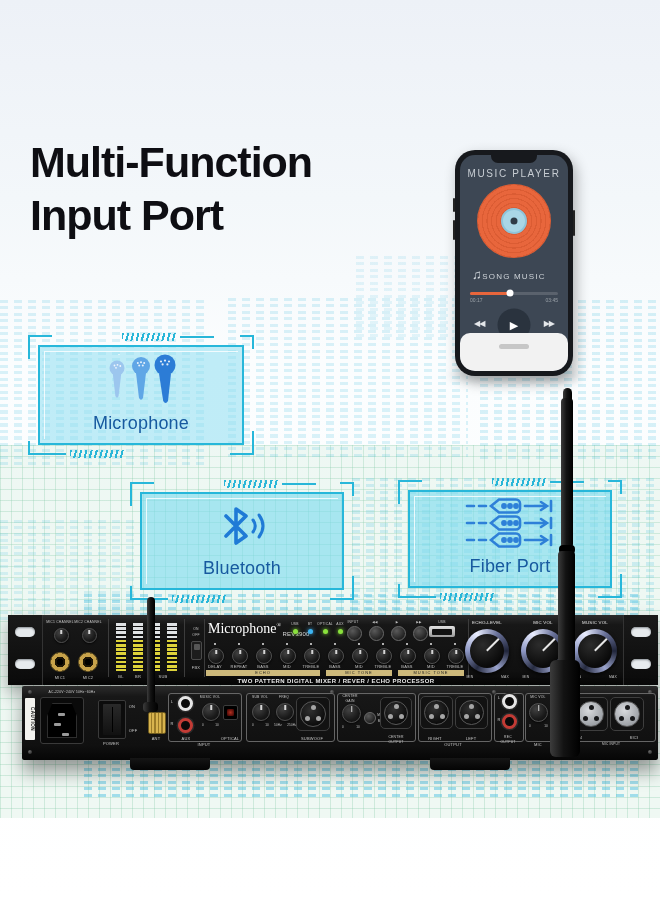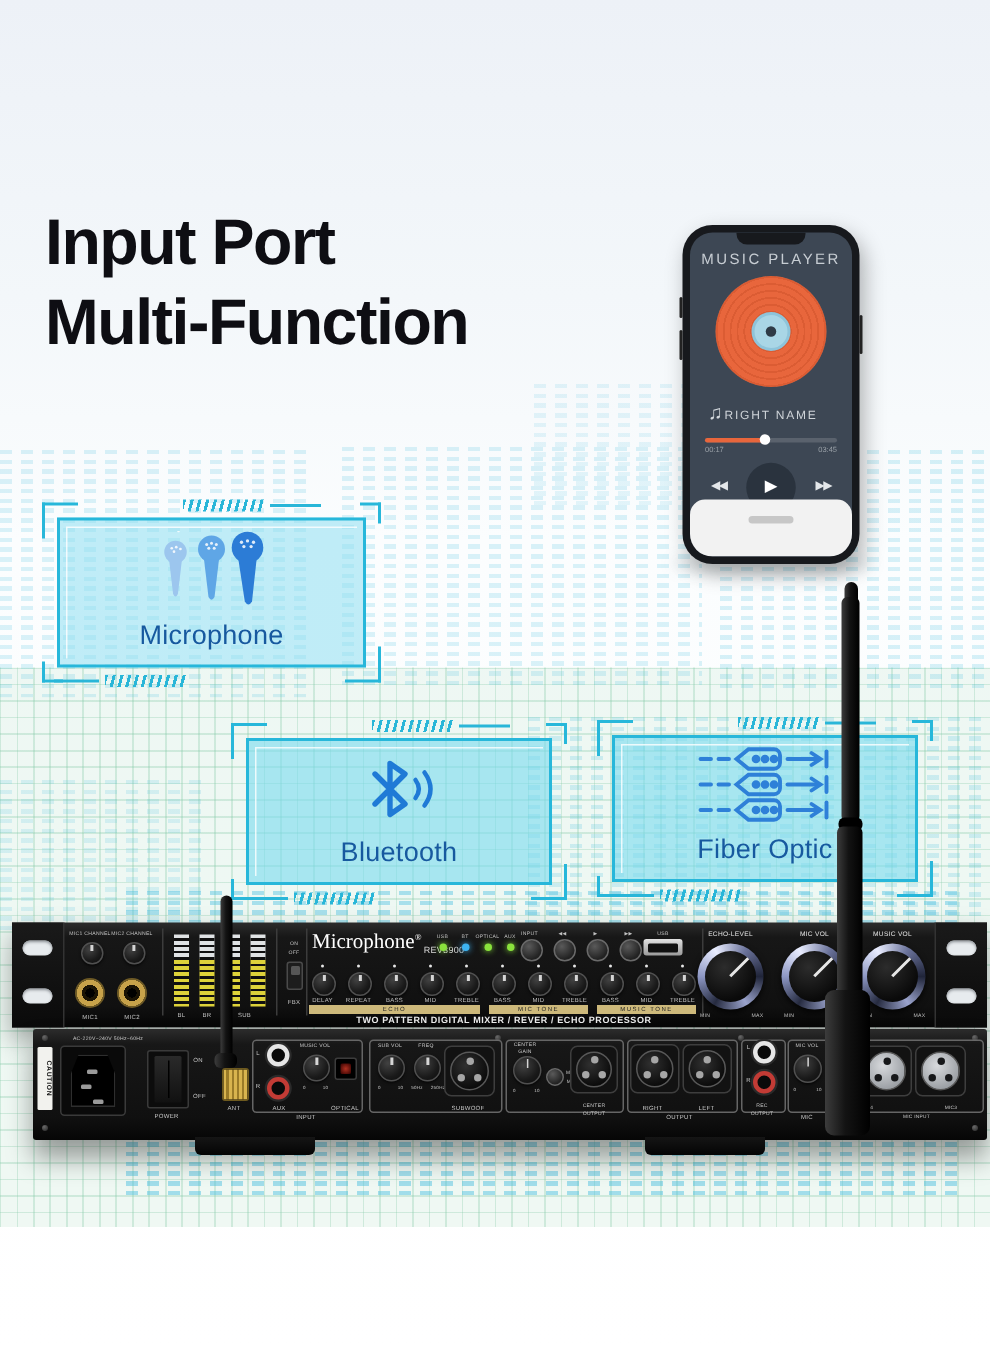--- a/index.html
+++ b/index.html
@@ -123,38 +123,38 @@
   <div class="eq" style="--c:rgba(80,195,225,.20);left:0;top:300px;width:210px;height:165px;"></div>
   <div class="eq" style="--c:rgba(80,195,225,.20);left:228px;top:298px;width:240px;height:160px;"></div>
   <div class="eq" style="--c:rgba(80,195,225,.22);left:480px;top:300px;width:178px;height:160px;"></div>
   <div class="eq" style="--c:rgba(80,195,225,.14);left:356px;top:256px;width:120px;height:82px;"></div>
   <div class="eq" style="--c:rgba(80,195,225,.18);left:0;top:520px;width:140px;height:100px;"></div>
   <div class="eq" style="--c:rgba(80,195,225,.22);left:352px;top:478px;width:306px;height:135px;"></div>
   <div class="eq" style="--c:rgba(70,190,225,.42);left:84px;top:594px;width:560px;height:24px;"></div>
   <div class="eq" style="--c:rgba(70,190,225,.46);left:84px;top:742px;width:558px;height:58px;"></div>
 
   <div class="title">
+    <div>Multi-Function</div>
     <div>Input Port</div>
-    <div>Multi-Function</div>
   </div>
 
   <div class="phoneshadow"></div>
   <div class="phone">
     <div class="btnL1"></div>
     <div class="btnL2"></div>
     <div class="btnR1"></div>
     <div class="screen">
       <div class="notch"></div>
       <div class="apptitle">MUSIC PLAYER</div>
       <div class="vinyl">
         <div class="hub"></div>
         <div class="dot"></div>
       </div>
       <div class="note">♫</div>
-      <div class="songname">RIGHT NAME</div>
+      <div class="songname">SONG MUSIC</div>
       <div class="track">
         <div class="trackfill"></div>
         <div class="trackknob"></div>
       </div>
       <div class="t-el">00:17</div>
       <div class="t-du">03:45</div>
       <div class="pctrl">
         <div class="skip" style="left:14px;">◀◀</div>
         <div class="playbtn">▶</div>
         <div class="skip" style="right:14px;">▶▶</div>
@@ -209,21 +209,21 @@
             <circle cx="67" cy="7.5" r="1.1"></circle>
             <circle cx="60.6" cy="10.4" r="1.1"></circle>
             <circle cx="65.4" cy="10.4" r="1.1"></circle>
           </g>
       </svg>
     </div>
     <div class="flabel">Microphone</div>
   </div>
 
 
-  <div class="fbox" style="left:164px;top:492px;width:200px;height:94px;background:rgba(120,218,238,.60);">
+  <div class="fbox" style="left:140px;top:492px;width:200px;height:94px;background:rgba(120,218,238,.60);">
     <div class="inner"></div>
     <div class="ctl"></div>
       <div class="ctr"></div>
     <div class="cbl"></div>
       <div class="cbr"></div>
     <div class="hatch" style="left:82px;top:-14px;width:54px;"></div>
     <div class="hline" style="left:140px;top:-11px;width:34px;"></div>
     <div class="hatch" style="left:30px;bottom:-15px;width:54px;"></div>
     <div class="hline" style="left:-4px;bottom:-12px;width:30px;"></div>
     <div class="ficon">
@@ -277,21 +277,21 @@
             <circle cx="40" cy="0" r="1.6" fill="#2e80d8"></circle>
               <circle cx="46" cy="0" r="1.6" fill="#2e80d8"></circle>
               <circle cx="52" cy="0" r="1.6" fill="#2e80d8"></circle>
             <path d="M61 0 h20"></path>
               <path d="M77 -4 l6 4 l-6 4"></path>
               <path d="M87 -5 v10"></path>
           </g>
         </g>
       </svg>
     </div>
-    <div class="flabel">Fiber Optic</div>
+    <div class="flabel">Fiber Port</div>
   </div>
 
   <div class="panel" style="left:8px;top:615px;width:650px;height:70px;">
     <div class="ear" style="left:0;border-right:1px solid #333;">
       <div class="hole" style="left:7px;top:12px;"></div>
       <div class="hole" style="left:7px;top:44px;"></div>
     </div>
 
     <div class="fl" style="left:52px;top:5px;font-size:3.4px;">MIC1 CHANNEL</div>
     <div class="fl" style="left:80px;top:5px;font-size:3.4px;">MIC2 CHANNEL</div>

